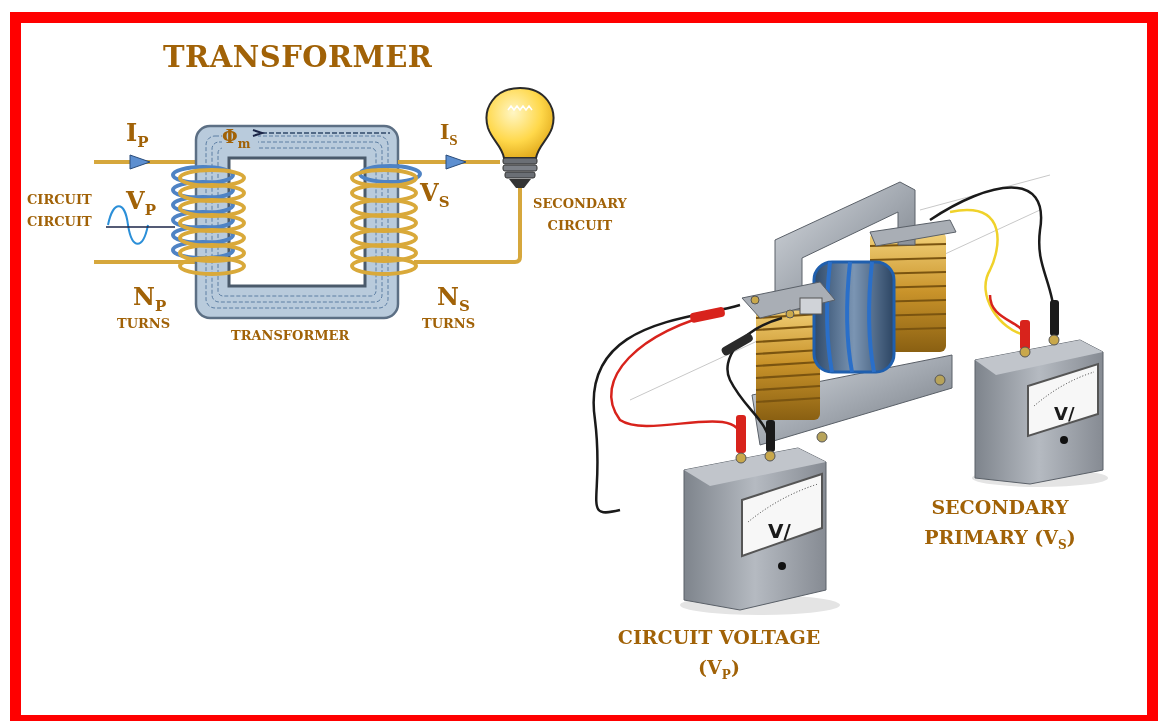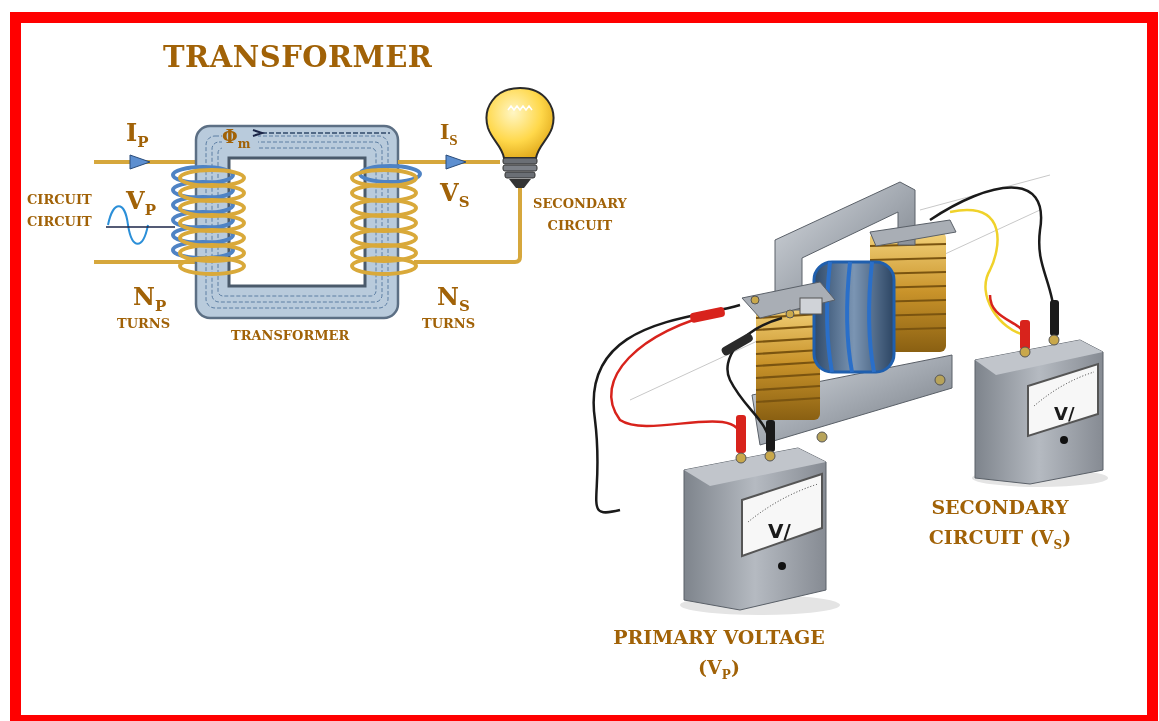--- a/index.html
+++ b/index.html
@@ -199,28 +199,28 @@
     <div>CIRCUIT</div>
     <div>CIRCUIT</div>
   </div>
 <div class="lbl sym" style="left:133px; top:282px;"><span>N</span><sub>P</sub></div>
 <div class="lbl small" style="left:117px; top:313px;">TURNS</div>
 
 <div class="lbl" style="left:222px; top:126px; font-size:18px;"><span>Φ</span><sub style="font-size:12px;">m</sub></div>
 <div class="lbl small" style="left:231px; top:325px;">TRANSFORMER</div>
 
 <div class="lbl sym" style="left:440px; top:118px;font-family:Liberation Serif, serif;"><span>I</span><sub>S</sub></div>
-<div class="lbl sym" style="left:440px; top:178px;"><span>V</span><sub>S</sub></div>
+<div class="lbl sym" style="left:420px; top:178px;"><span>V</span><sub>S</sub></div>
 <div class="lbl small" style="left:533px; top:193px;">
     <div>SECONDARY</div>
     <div>CIRCUIT</div>
   </div>
 <div class="lbl sym" style="left:437px; top:282px;"><span>N</span><sub>S</sub></div>
 <div class="lbl small" style="left:422px; top:313px;">TURNS</div>
 
 <div class="lbl big" style="left:607px; top:622px; width:224px;">
-  <div>PRIMARY VOLTAGE</div>
+  <div>CIRCUIT VOLTAGE</div>
   <div><span>(V</span><sub>P</sub><span>)</span></div>
 </div>
 <div class="lbl big" style="left:915px; top:492px; width:170px;">
   <div>SECONDARY</div>
-  <div><span>CIRCUIT (V</span><sub>S</sub><span>)</span></div>
+  <div><span>PRIMARY (V</span><sub>S</sub><span>)</span></div>
 </div>
 
 </body></html>

